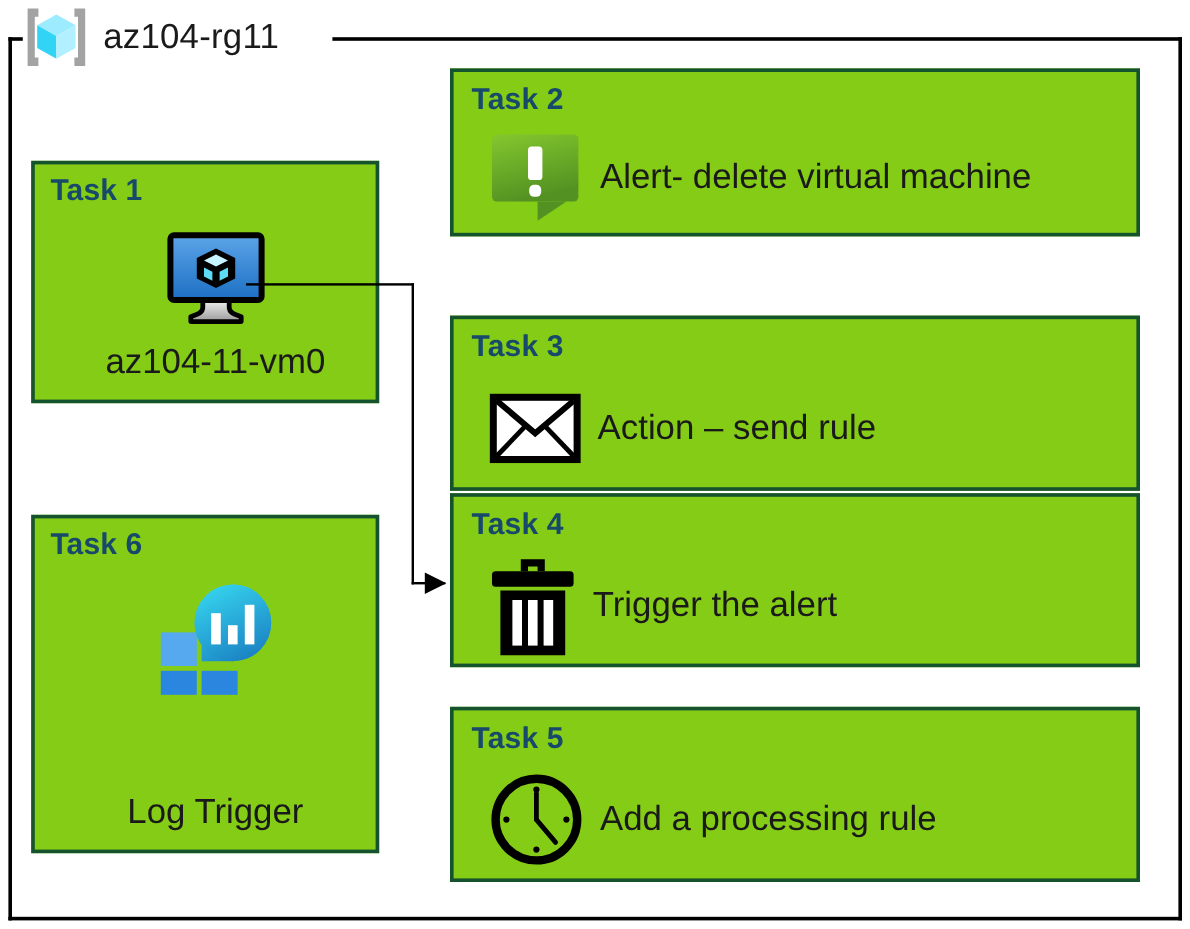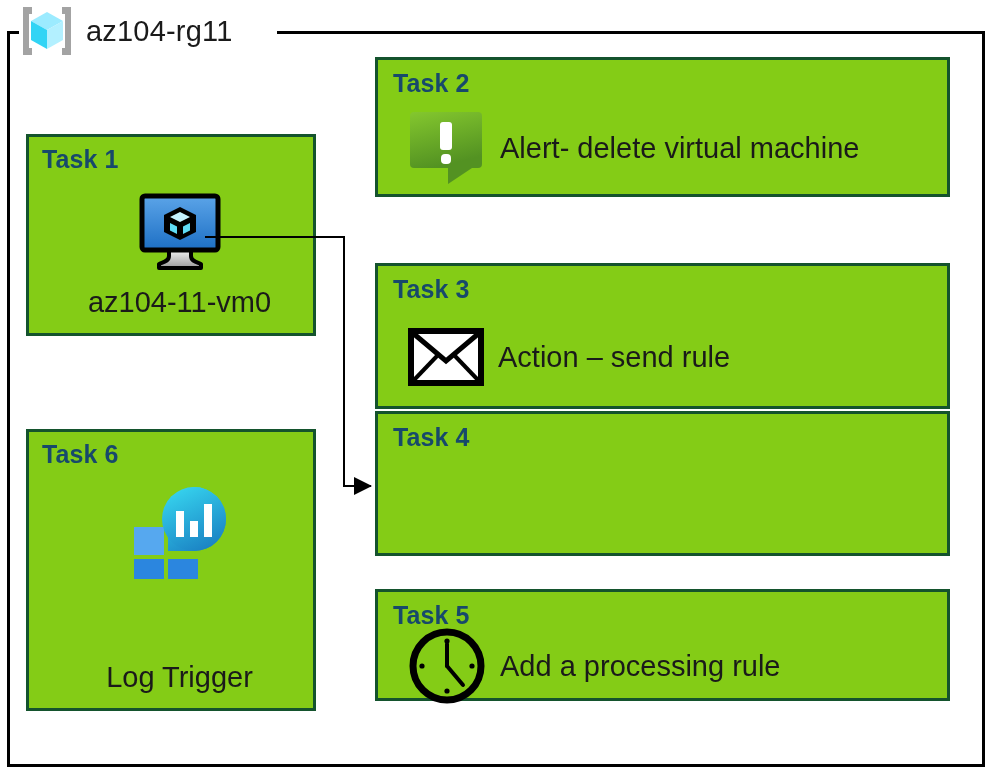--- a/index.html
+++ b/index.html
@@ -245,23 +245,37 @@
         <path d="M6 6 L38 33 L70 6" fill="none" stroke="#000000" stroke-width="5"></path>
         <path d="M6 52 L29 28" fill="none" stroke="#000000" stroke-width="4"></path>
         <path d="M70 52 L47 28" fill="none" stroke="#000000" stroke-width="4"></path>
       </svg>
       <div class="card-label">Action – send rule</div>
     </div>
   </div>
 
   <div class="card card-right" style="left:375px; top:411px; width:575px; height:145px;">
     <div class="card-title">Task 4</div>
-  </div>
-
-  <div class="card card-right" style="left:375px; top:589px; width:575px; height:112px;">
+    <div class="row">
+      <svg class="icon-box" width="72" height="86" viewBox="0 0 72 86">
+
+        <path d="M26 4 h20 v10 h-6 v-4 h-8 v4 h-6 z" fill="#000000"></path>
+
+        <rect x="2" y="14" width="68" height="13" rx="3" fill="#000000"></rect>
+
+        <path d="M9 30 h54 v54 H9 z" fill="#000000"></path>
+        <rect x="19" y="38" width="8" height="38" fill="#ffffff"></rect>
+        <rect x="32" y="38" width="8" height="38" fill="#ffffff"></rect>
+        <rect x="45" y="38" width="8" height="38" fill="#ffffff"></rect>
+      </svg>
+      <div class="card-label">Trigger the alert</div>
+    </div>
+  </div>
+
+  <div class="card card-right" style="left:375px; top:589px; width:575px; height:146px;">
     <div class="card-title">Task 5</div>
     <div class="row">
       <svg class="icon-box" width="78" height="78" viewBox="0 0 78 78">
         <circle cx="39" cy="39" r="34" fill="none" stroke="#000000" stroke-width="7"></circle>
 
         <circle cx="39" cy="14" r="2.6" fill="#000000"></circle>
         <circle cx="39" cy="64" r="2.6" fill="#000000"></circle>
         <circle cx="14" cy="39" r="2.6" fill="#000000"></circle>
         <circle cx="64" cy="39" r="2.6" fill="#000000"></circle>
 

